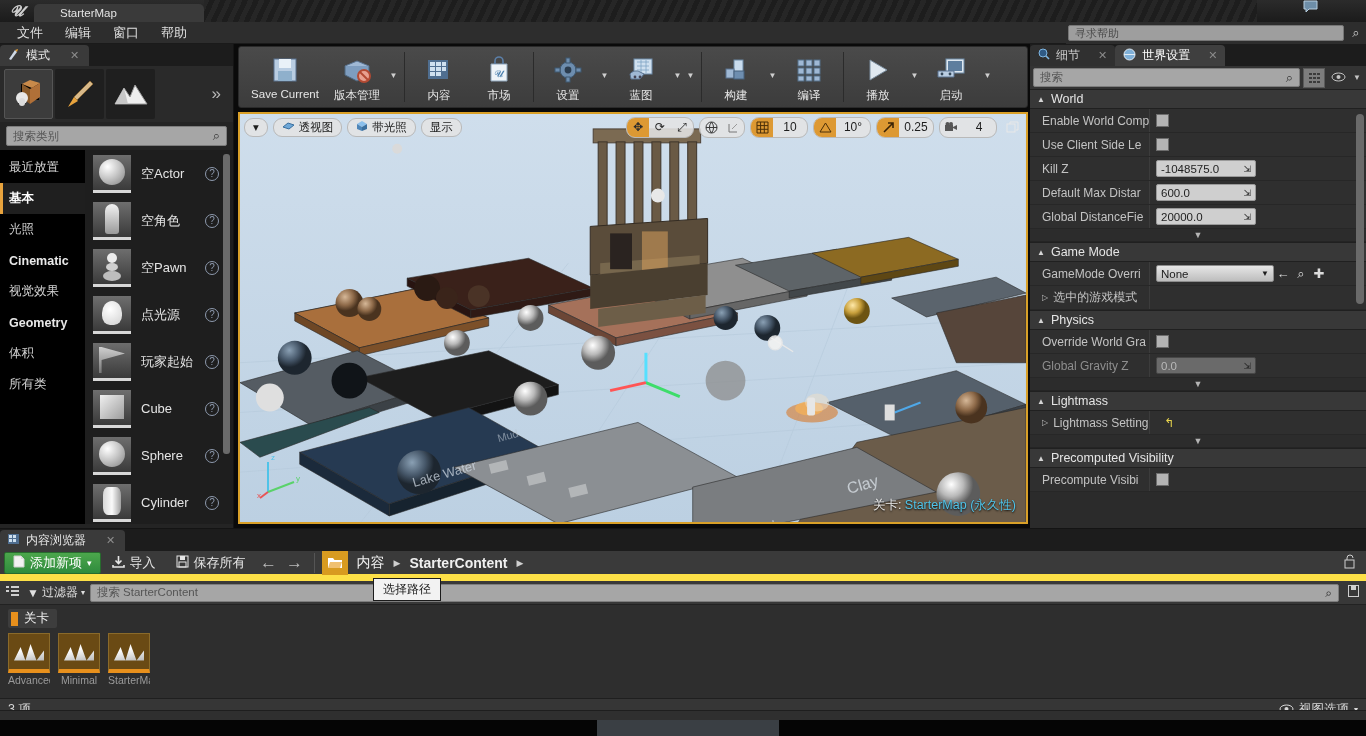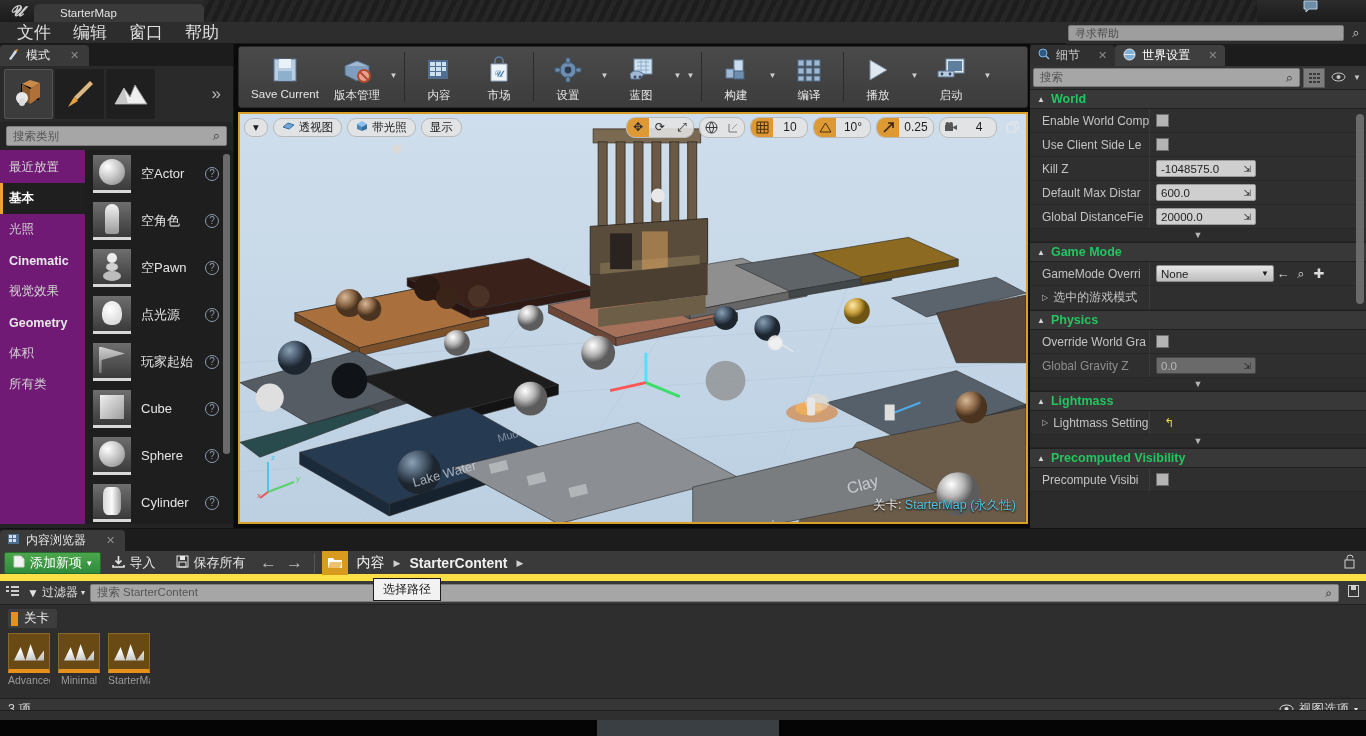--- a/index.html
+++ b/index.html
@@ -26,21 +26,21 @@
     display:flex; align-items:center; color:#d8d8d8; font-size:12.5px; margin-right:4px;}
   .wbtn{ width:22px; height:16px; border:1px solid #4d4d4d; background:#333;
     display:flex; align-items:center; justify-content:center; color:#dcdcdc;
     font-size:10px; margin-right:2px; border-radius:2px;}
   .wbtn.close{ background:#3a3a3a; }
 
   
   .menubar{ position:absolute; left:0; top:22px; width:1366px; height:22px;
     background:#2d2d2d; display:flex; align-items:center; padding-left:6px;
     border-bottom:1px solid #1a1a1a;}
-  .menu-item{ padding:2px 11px; color:#dfdfdf; font-size:17px; }
+  .menu-item{ padding:2px 11px; color:#dfdfdf; font-size:13px; }
   .helpbar{ position:absolute; right:0; top:22px; width:300px; height:22px;
     background:#2d2d2d; display:flex; align-items:center; }
   .help-input{ flex:1; height:16px; background:#9e9e9e; border:1px solid #767676;
     margin:0 2px; color:#4a4a4a; font-size:11px; padding:0 6px; display:flex;
     align-items:center; border-radius:2px;}
   .help-mag{ width:20px; text-align:center; color:#cfcfcf; font-size:13px; }
 
   
   .maintoolbar{ position:absolute; left:238px; top:46px; width:790px; height:62px;
     background:linear-gradient(#4a4a4a,#3c3c3c); border:1px solid #2a2a2a;
@@ -66,21 +66,21 @@
     background:#2a2a2a; }
   .modeico{ width:49px; height:50px; border-radius:2px; display:flex; align-items:center;
     justify-content:center; background:#1f1f1f;}
   .modeico.sel{ background:#3c3c3c; border:1px solid #555; }
   .modechev{ margin-left:auto; color:#b8b8b8; font-size:17px; padding-right:8px; }
   .msearch{ margin:4px 6px; height:20px; background:#a6a6a6; border:1px solid #7d7d7d;
     border-radius:2px; display:flex; align-items:center; padding:0 6px; color:#555;
     font-size:11.5px;}
   .msearch .mg{ margin-left:auto; color:#333; font-size:13px;}
   .modebody{ display:flex; height:374px; }
-  .catlist{ width:85px; background:#701a75; padding-top:2px;}
+  .catlist{ width:85px; background:#000000; padding-top:2px;}
   .cat{ height:31px; display:flex; align-items:center; padding-left:9px;
     color:#d2d2d2; font-size:12.5px;}
   .cat.sel{ background:#1f1f1f; border-left:3px solid #e8a33d; padding-left:6px;
     color:#fff; font-weight:bold;}
   .cat.bold{ font-weight:bold; color:#e8e8e8;}
   .placelist{ flex:1; background:#1e1e1e; position:relative; overflow:hidden;}
   .prow{ height:47px; display:flex; align-items:center; padding-left:8px; gap:10px;}
   .pthumb{ width:38px; height:38px; background:linear-gradient(#6e6e6e,#3a3a3a);
     border-bottom:3px solid #d8d8d8; display:flex; align-items:center; justify-content:center;}
   .pball{ width:26px; height:26px; border-radius:50%;
@@ -139,21 +139,21 @@
     border-radius:2px; display:flex; align-items:center; padding:0 6px;
     color:#555; font-size:11.5px;}
   .dsearch .mg{ margin-left:auto; color:#303030; font-size:13px;}
   .dbtn{ width:22px; height:20px; background:#7d7d7d; border:1px solid #5a5a5a;
     display:flex; align-items:center; justify-content:center; font-size:11px; color:#1f1f1f;}
   .deye{ width:20px; color:#c5c5c5; font-size:12px; text-align:center;}
   .dcaret{ width:12px; color:#c5c5c5; font-size:8px; text-align:center;}
   .sect{ height:20px; background:#383838; display:flex; align-items:center;
     padding-left:7px; gap:6px; border-top:1px solid #202020; border-bottom:1px solid #202020;}
   .sect .tri{ font-size:8px; color:#d6d6d6;}
-  .sect .st{ font-weight:bold; color:#22c55e; font-size:12.5px;}
+  .sect .st{ font-weight:normal; color:#e5e5e5; font-size:12.5px;}
   .prow2{ height:24px; display:flex; align-items:center; background:#2f2f2f;
     border-bottom:1px solid #272727;}
   .plabel{ width:120px; padding-left:12px; color:#c3c3c3; font-size:12px;
     overflow:hidden; white-space:nowrap; border-right:1px solid #3c3c3c; height:100%;
     display:flex; align-items:center;}
   .plabel.dim{ color:#8e8e8e;}
   .plabel.tri::before{ content:"▷"; font-size:8px; margin-right:5px; color:#bdbdbd;}
   .pval{ flex:1; padding-left:6px; display:flex; align-items:center;}
   .chk{ width:13px; height:13px; background:#b4b4b4; border:1px solid #6d6d6d;}
   .numfield{ width:100px; height:17px; background:#5d5d5d; border:1px solid #474747;

